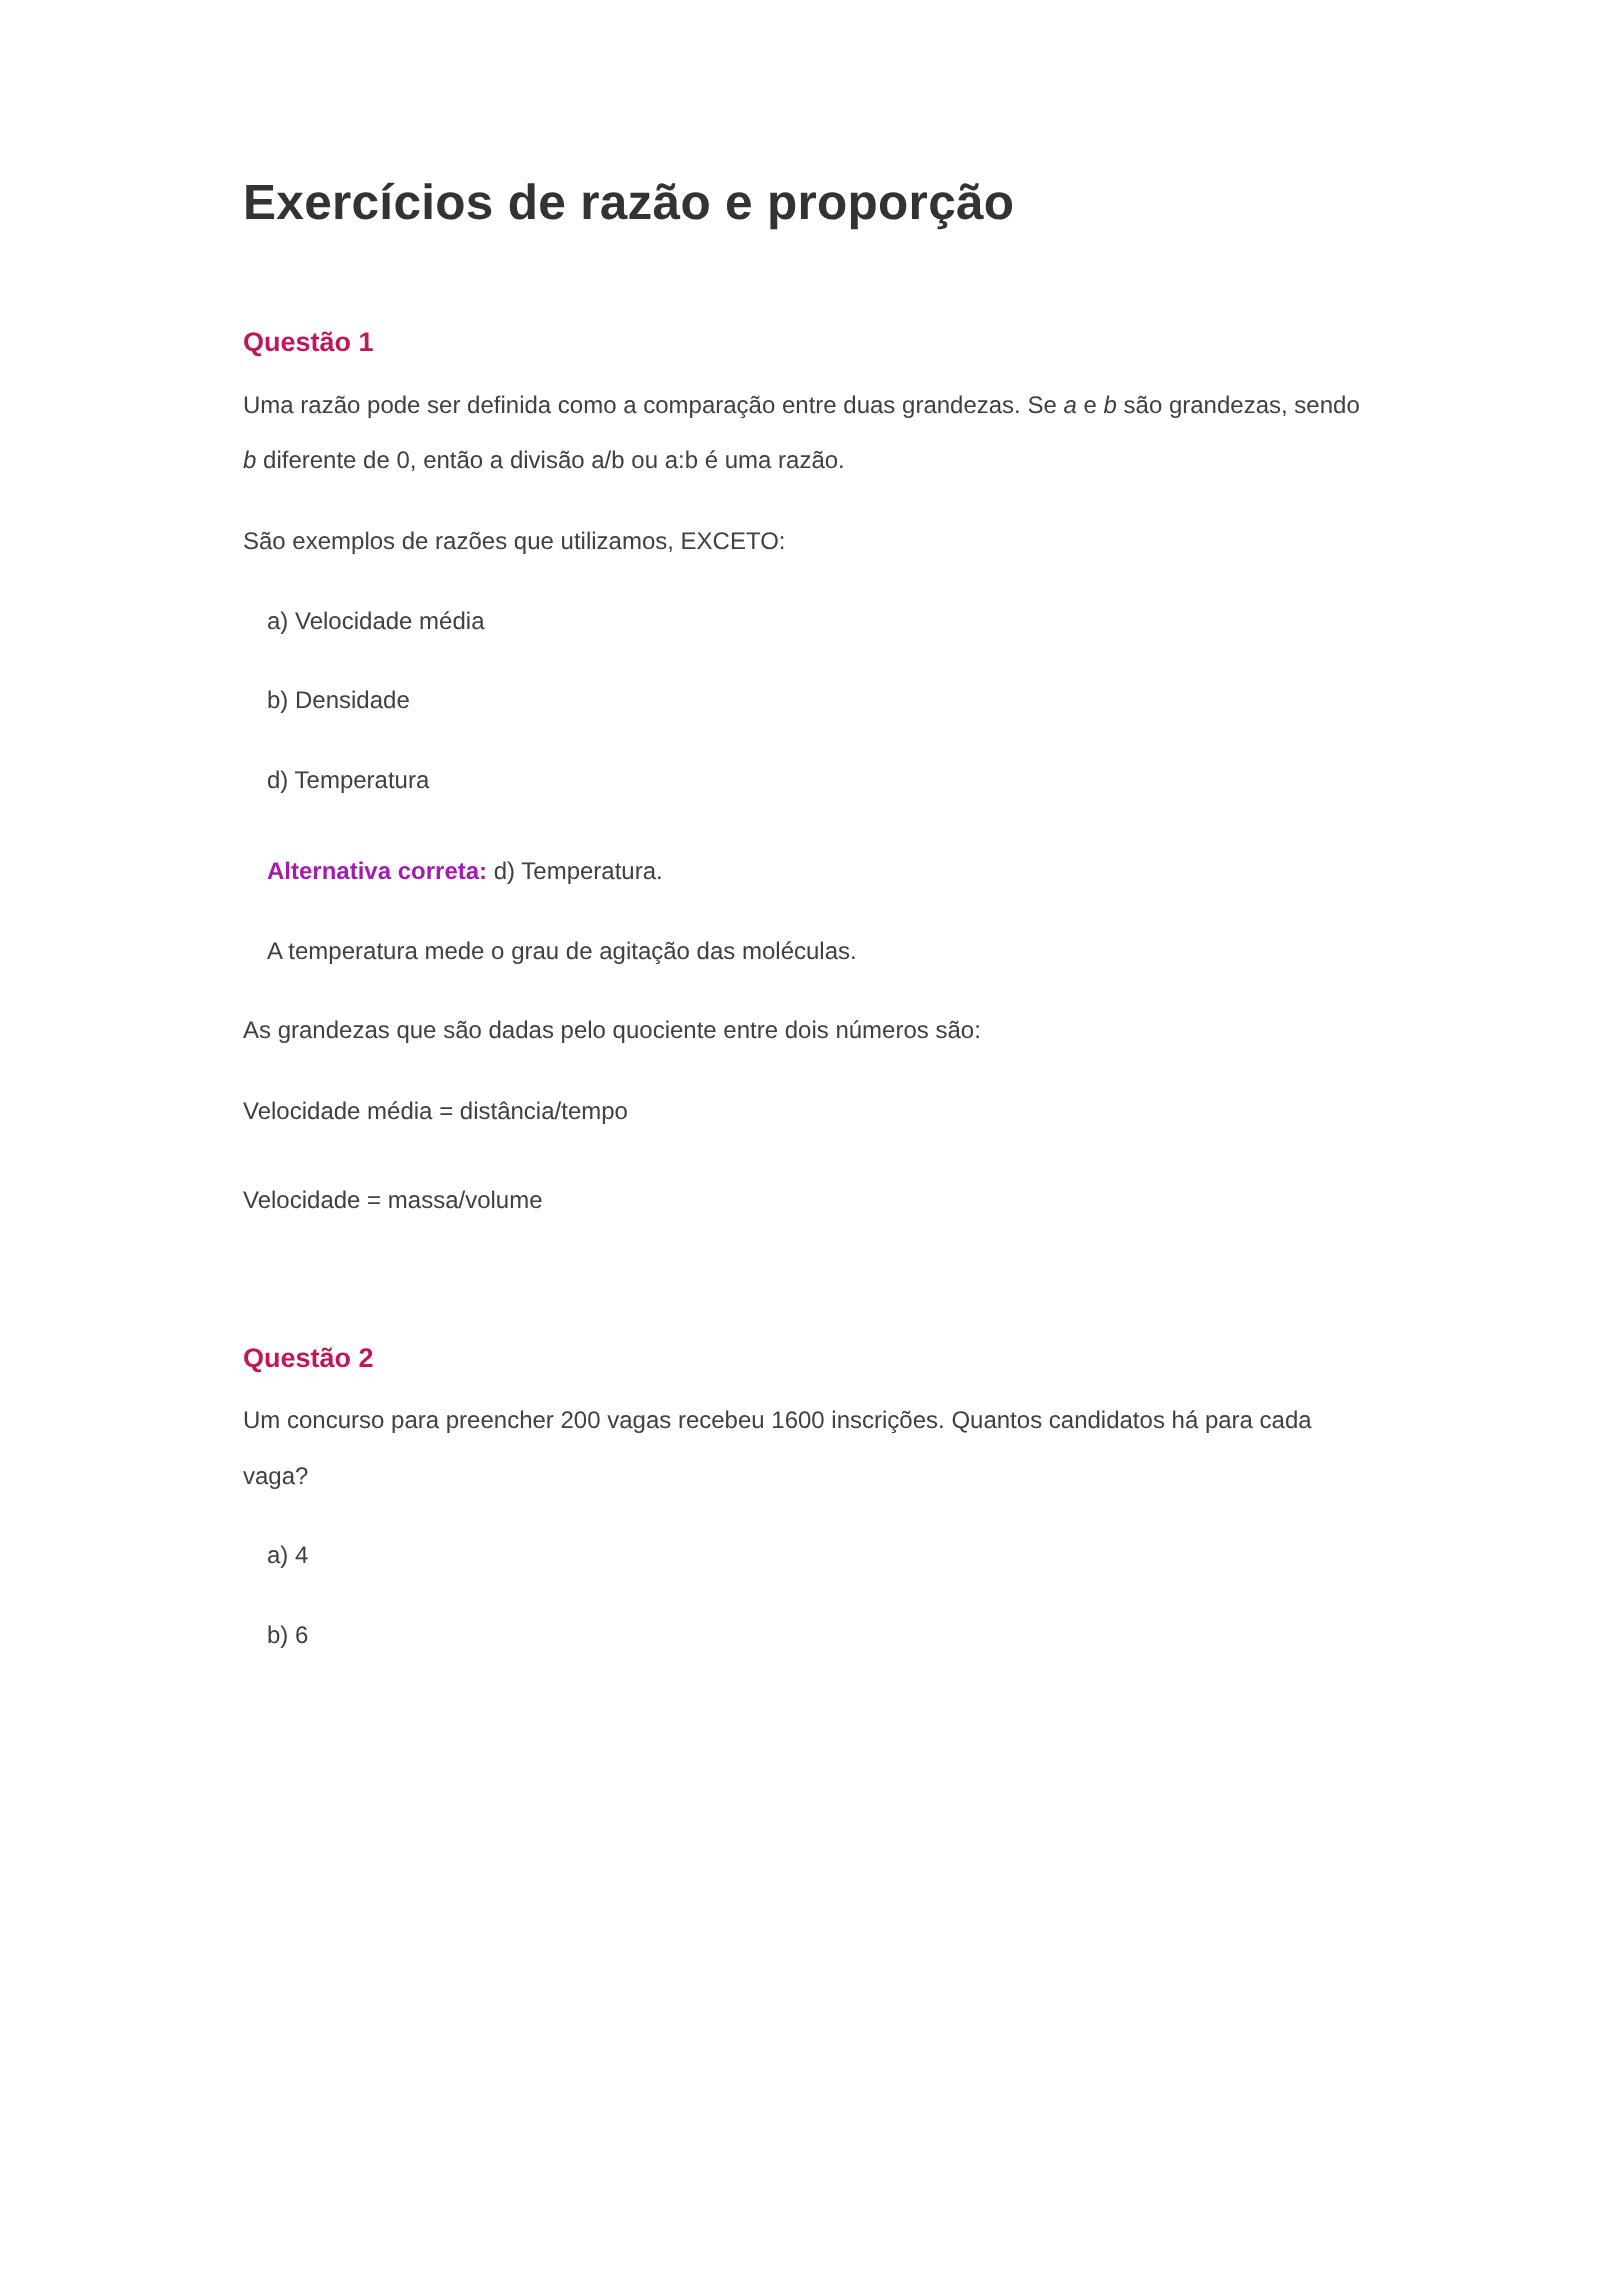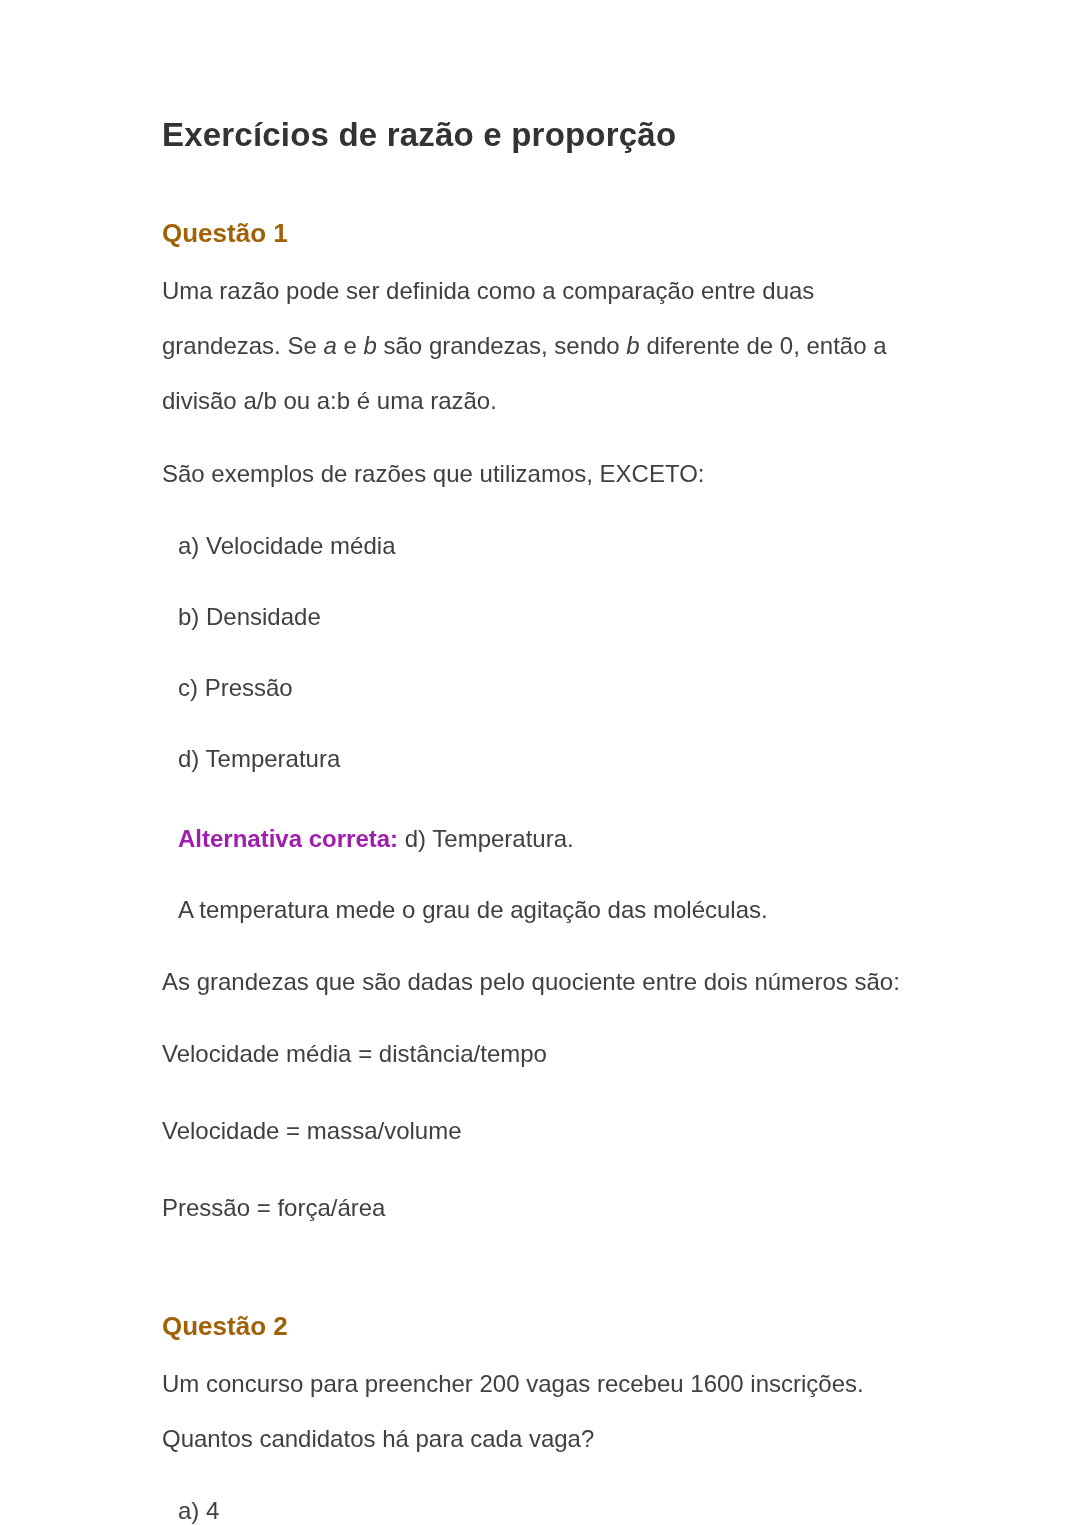--- a/index.html
+++ b/index.html
@@ -20,30 +20,30 @@
     overflow: hidden;
   }
   h1.doc-title {
     font-size: 33px;
     font-weight: 700;
     color: #333333;
     margin: 0 0 64px 0;
     letter-spacing: 0.2px;
   }
   h2.q-heading {
-    font-size: 26px;
+    font-size: 18px;
     font-weight: 700;
-    color: #a16207;
+    color: #be185d;
     margin: 0 0 14px 0;
   }
   .q-heading.spaced {
     margin-top: 75px;
   }
   p.body-text {
-    font-size: 24px;
+    font-size: 16px;
     line-height: 2.3;
     margin: 0 0 17px 0;
     max-width: 830px;
   }
   p.tight {
     margin: 16px;
   }
   .options {
     margin: 0 0 24px 0;
   }
@@ -74,34 +74,32 @@
   <section>
     <h2 class="q-heading">Questão 1</h2>
 
     <p class="body-text"><span>Uma razão pode ser definida como a comparação entre duas grandezas. Se </span><em class="var">a</em><span> e </span><em class="var">b</em><span> são grandezas, sendo </span><em class="var">b</em><span> diferente de 0, então a divisão a/b ou a:b é uma razão.</span></p>
 
     <p class="body-text">São exemplos de razões que utilizamos, EXCETO:</p>
 
     <div class="options">
       <p class="body-text tight">a) Velocidade média</p>
       <p class="body-text tight">b) Densidade</p>
-      <p class="body-text tight">c) Pressão</p>
       <p class="body-text tight">d) Temperatura</p>
     </div>
 
     <div class="answer-block">
       <p class="body-text tight"><span class="answer-label">Alternativa correta:</span><span> d) Temperatura.</span></p>
       <p class="body-text tight">A temperatura mede o grau de agitação das moléculas.</p>
     </div>
 
     <p class="body-text">As grandezas que são dadas pelo quociente entre dois números são:</p>
 
     <p class="body-text formula">Velocidade média = distância/tempo</p>
     <p class="body-text formula">Velocidade = massa/volume</p>
-    <p class="body-text formula last-formula">Pressão = força/área</p>
   </section>
 
   <section>
     <h2 class="q-heading spaced">Questão 2</h2>
 
     <p class="body-text">Um concurso para preencher 200 vagas recebeu 1600 inscrições. Quantos candidatos há para cada vaga?</p>
 
     <div class="options">
       <p class="body-text tight">a) 4</p>
       <p class="body-text tight">b) 6</p>

